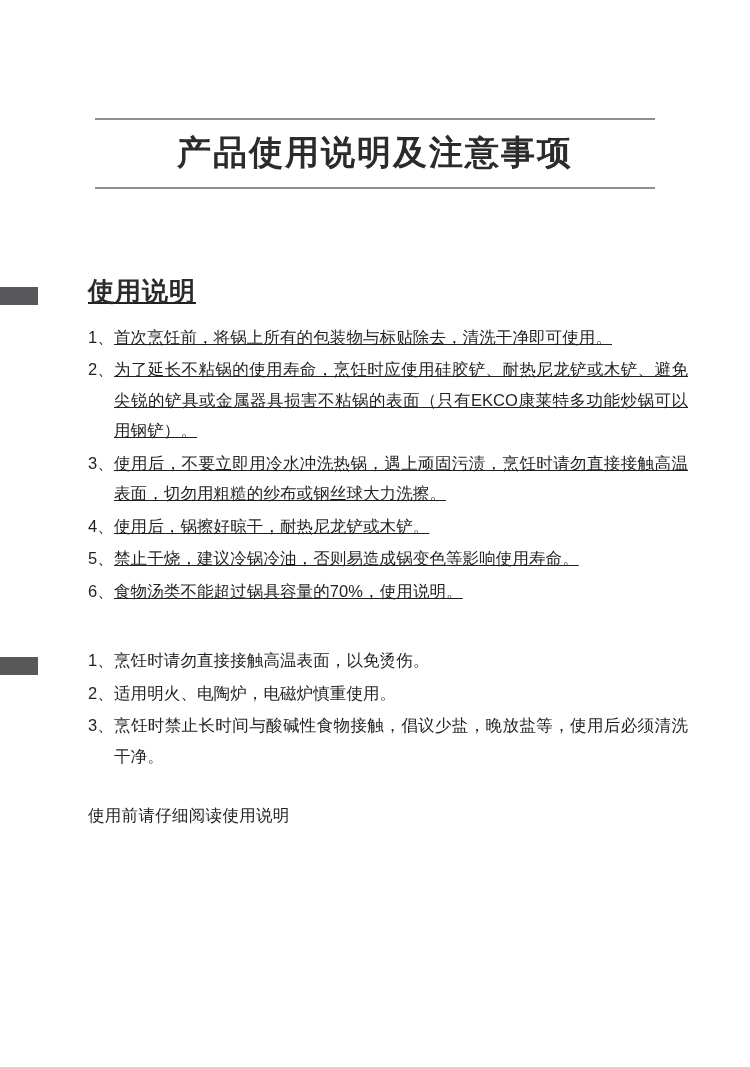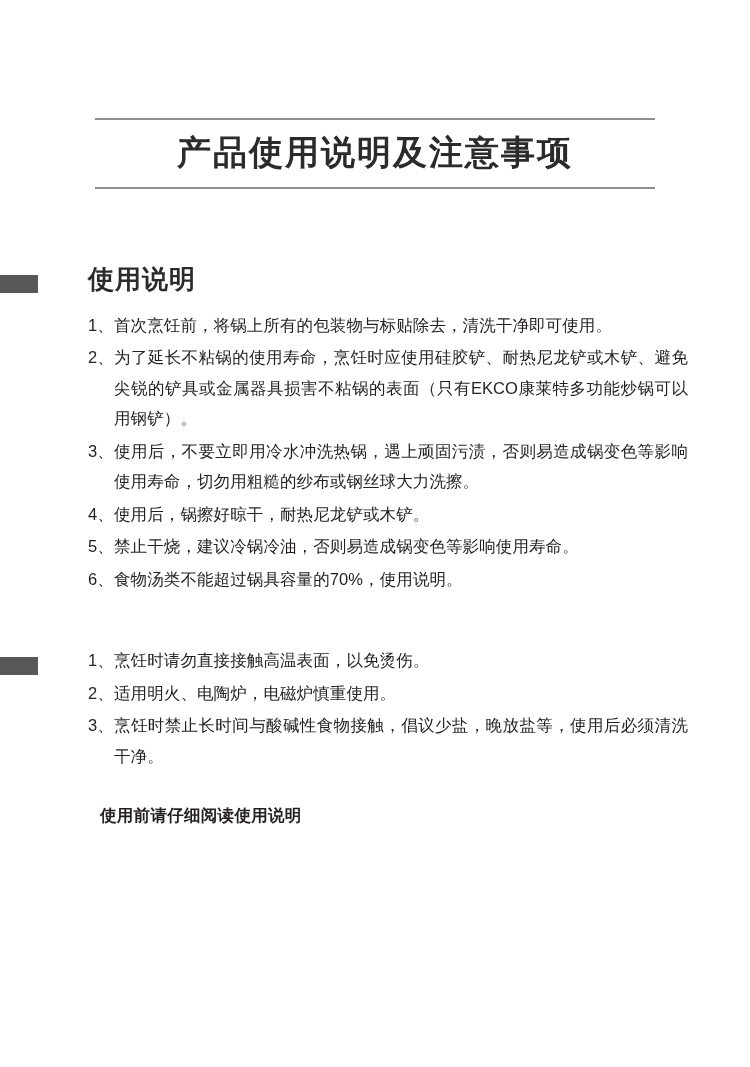--- a/index.html
+++ b/index.html
@@ -39,21 +39,21 @@
     color: #2b2b2b;
     line-height: 1.2;
   }
 
   
   .section {
     position: absolute;
     left: 88px;
     width: 600px;
   }
-  .section.usage { top: 263px; }
+  .section.usage { top: 275px; text-decoration: underline; }
   .section.tips  { top: 645px; }
 
   .sec-marker {
     position: absolute;
     left: -88px;
     top: 12px;
     width: 38px;
     height: 18px;
     background: #58585a;
   }
@@ -89,24 +89,23 @@
     font-size: 16.5px;
     line-height: 1.85;
   }
   .item .txt {
     display: block;
   }
 
   .footnote {
     margin-top: 34px;
     font-size: 16.5px;
-    font-weight: bold;
+    font-weight: normal;
     color: #231f20;
     letter-spacing: 0.3px;
-    margin-left: 12px;
   }
 </style>
 </head>
 <body>
 
 <div class="page">
 
   <div class="title-block">
     <div class="title">产品使用说明及注意事项</div>
   </div>
@@ -118,21 +117,21 @@
       <li class="item">
         <span class="num">1、</span>
         <span class="txt">首次烹饪前，将锅上所有的包装物与标贴除去，清洗干净即可使用。</span>
       </li>
       <li class="item">
         <span class="num">2、</span>
         <span class="txt">为了延长不粘锅的使用寿命，烹饪时应使用硅胶铲、耐热尼龙铲或木铲、避免尖锐的铲具或金属器具损害不粘锅的表面（只有EKCO康莱特多功能炒锅可以用钢铲）。</span>
       </li>
       <li class="item">
         <span class="num">3、</span>
-        <span class="txt">使用后，不要立即用冷水冲洗热锅，遇上顽固污渍，否则易造成锅变色等影响使用寿命，切勿用粗糙的纱布或钢丝球大力洗擦。</span>
+        <span class="txt">使用后，不要立即用冷水冲洗热锅，遇上顽固污渍，烹饪时请勿直接接触高温表面，切勿用粗糙的纱布或钢丝球大力洗擦。</span>
       </li>
       <li class="item">
         <span class="num">4、</span>
         <span class="txt">使用后，锅擦好晾干，耐热尼龙铲或木铲。</span>
       </li>
       <li class="item">
         <span class="num">5、</span>
         <span class="txt">禁止干烧，建议冷锅冷油，否则易造成锅变色等影响使用寿命。</span>
       </li>
       <li class="item">

